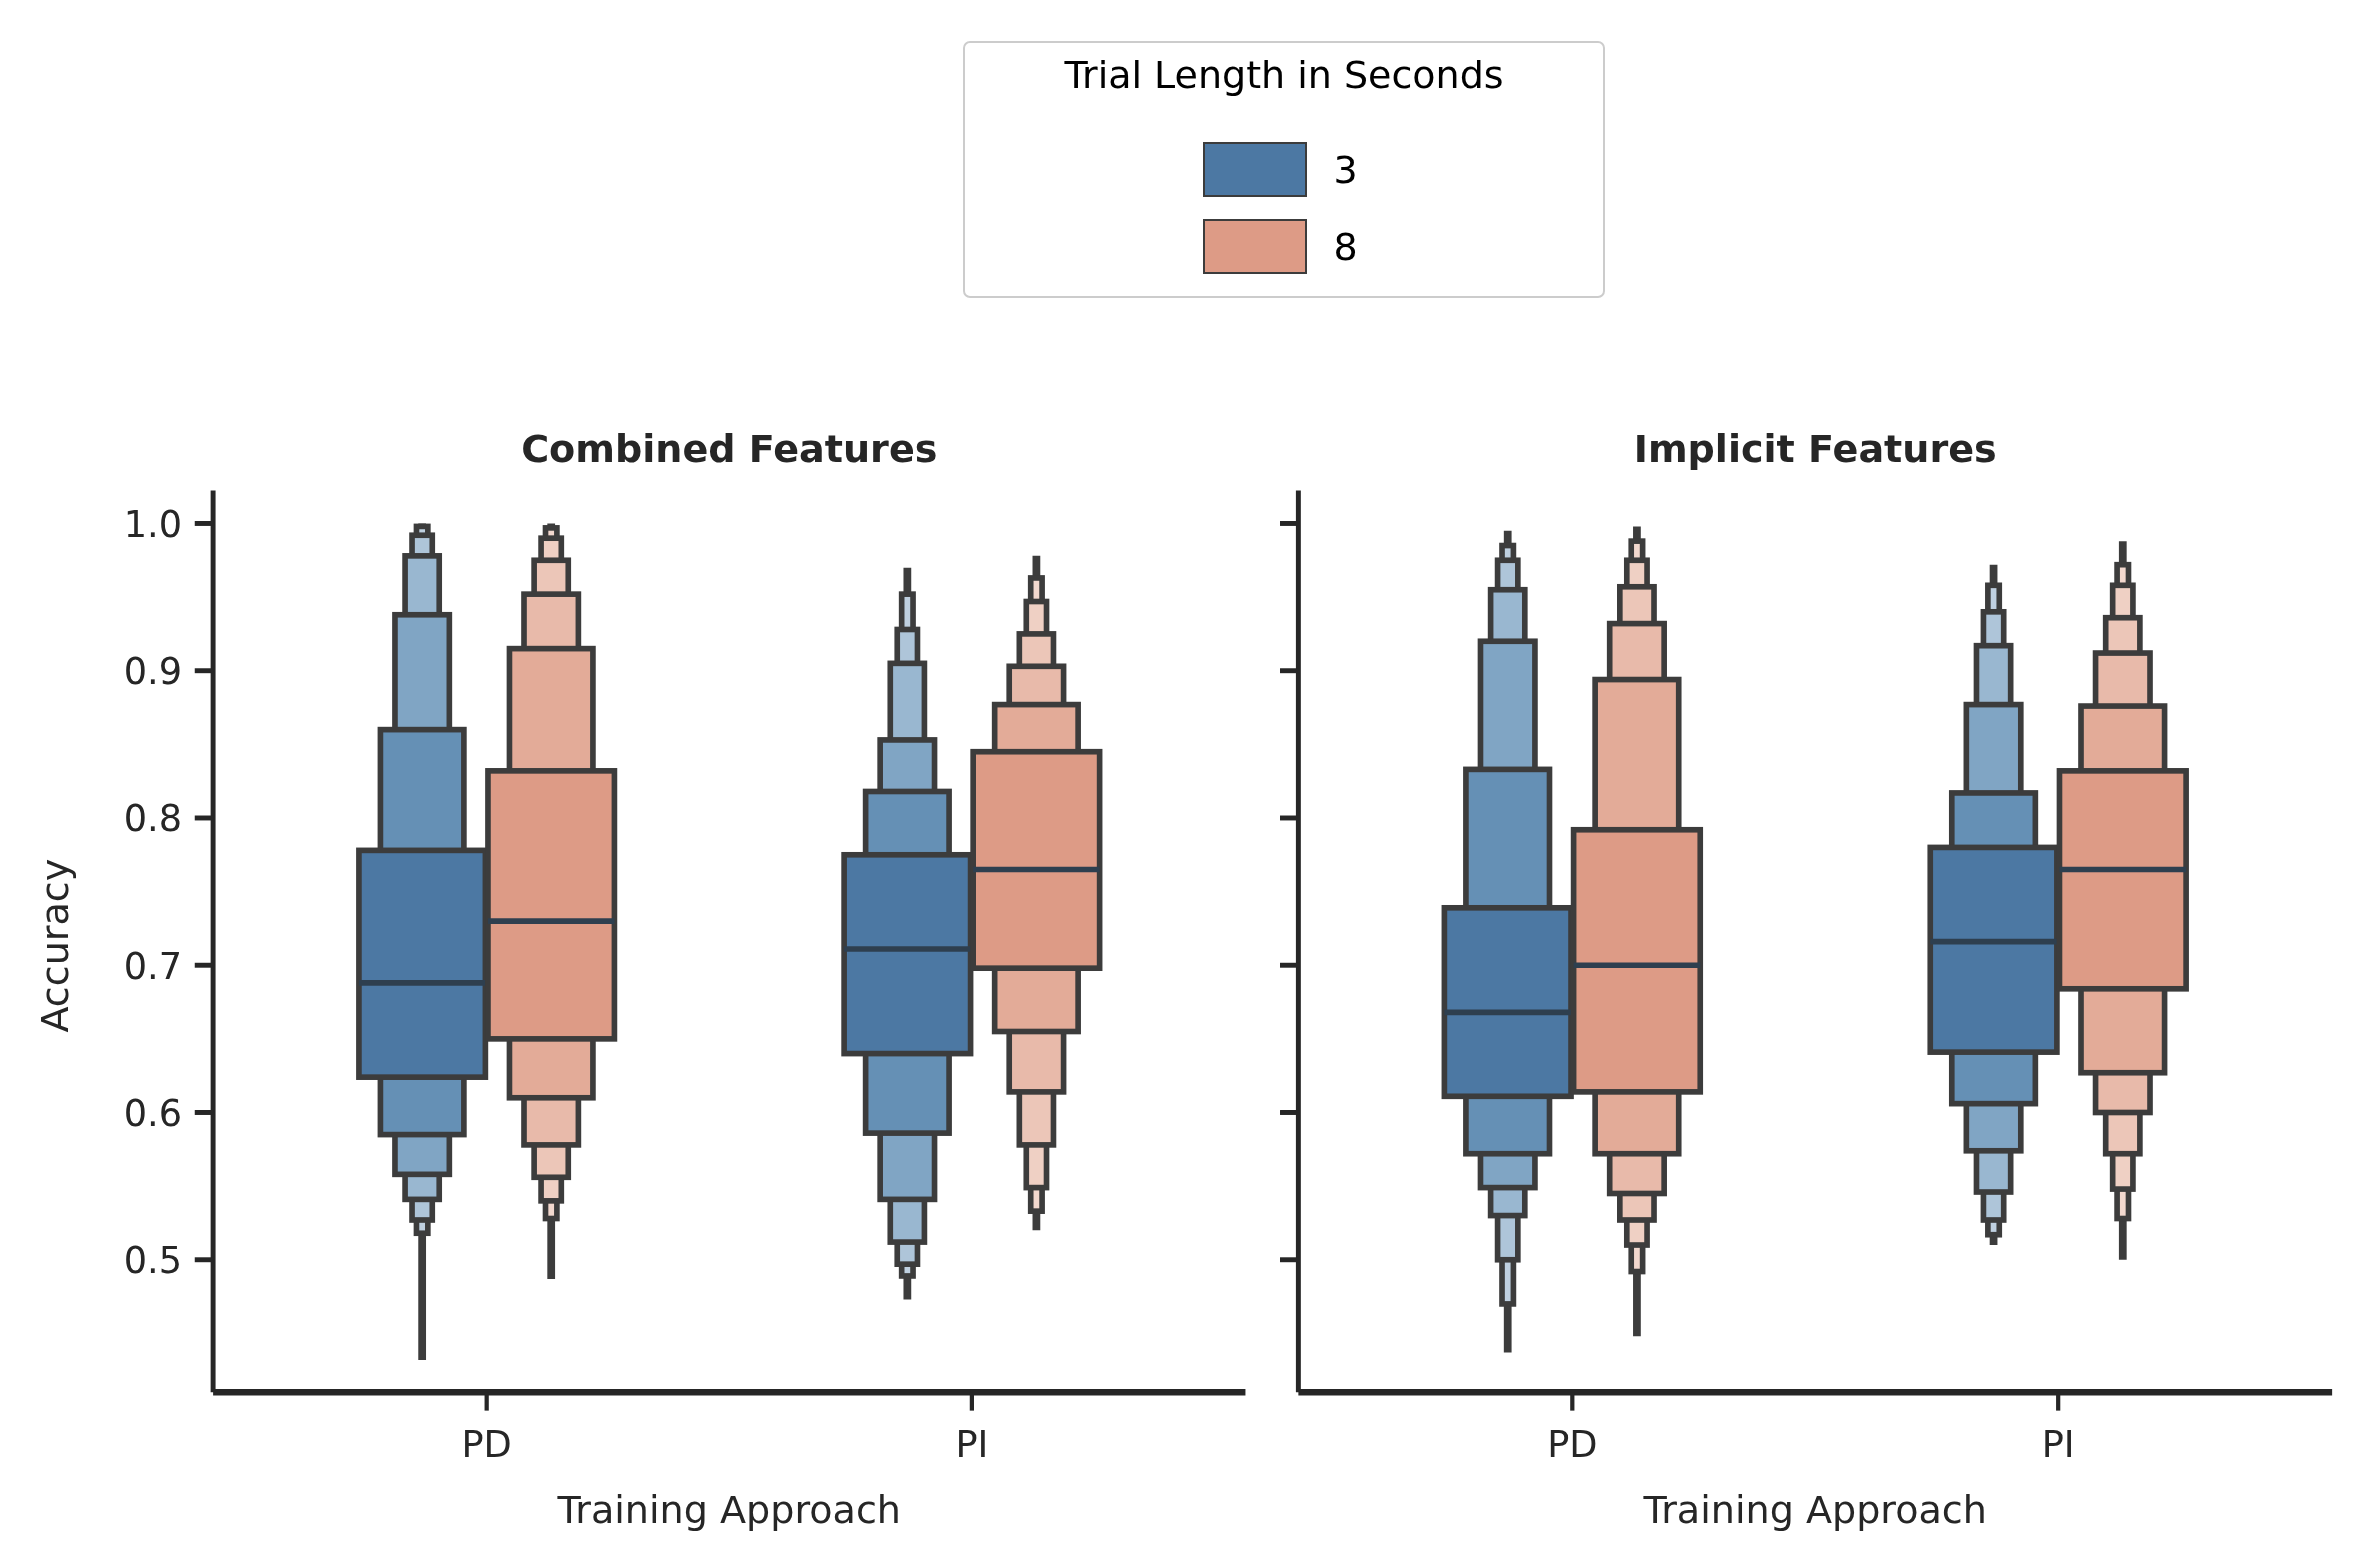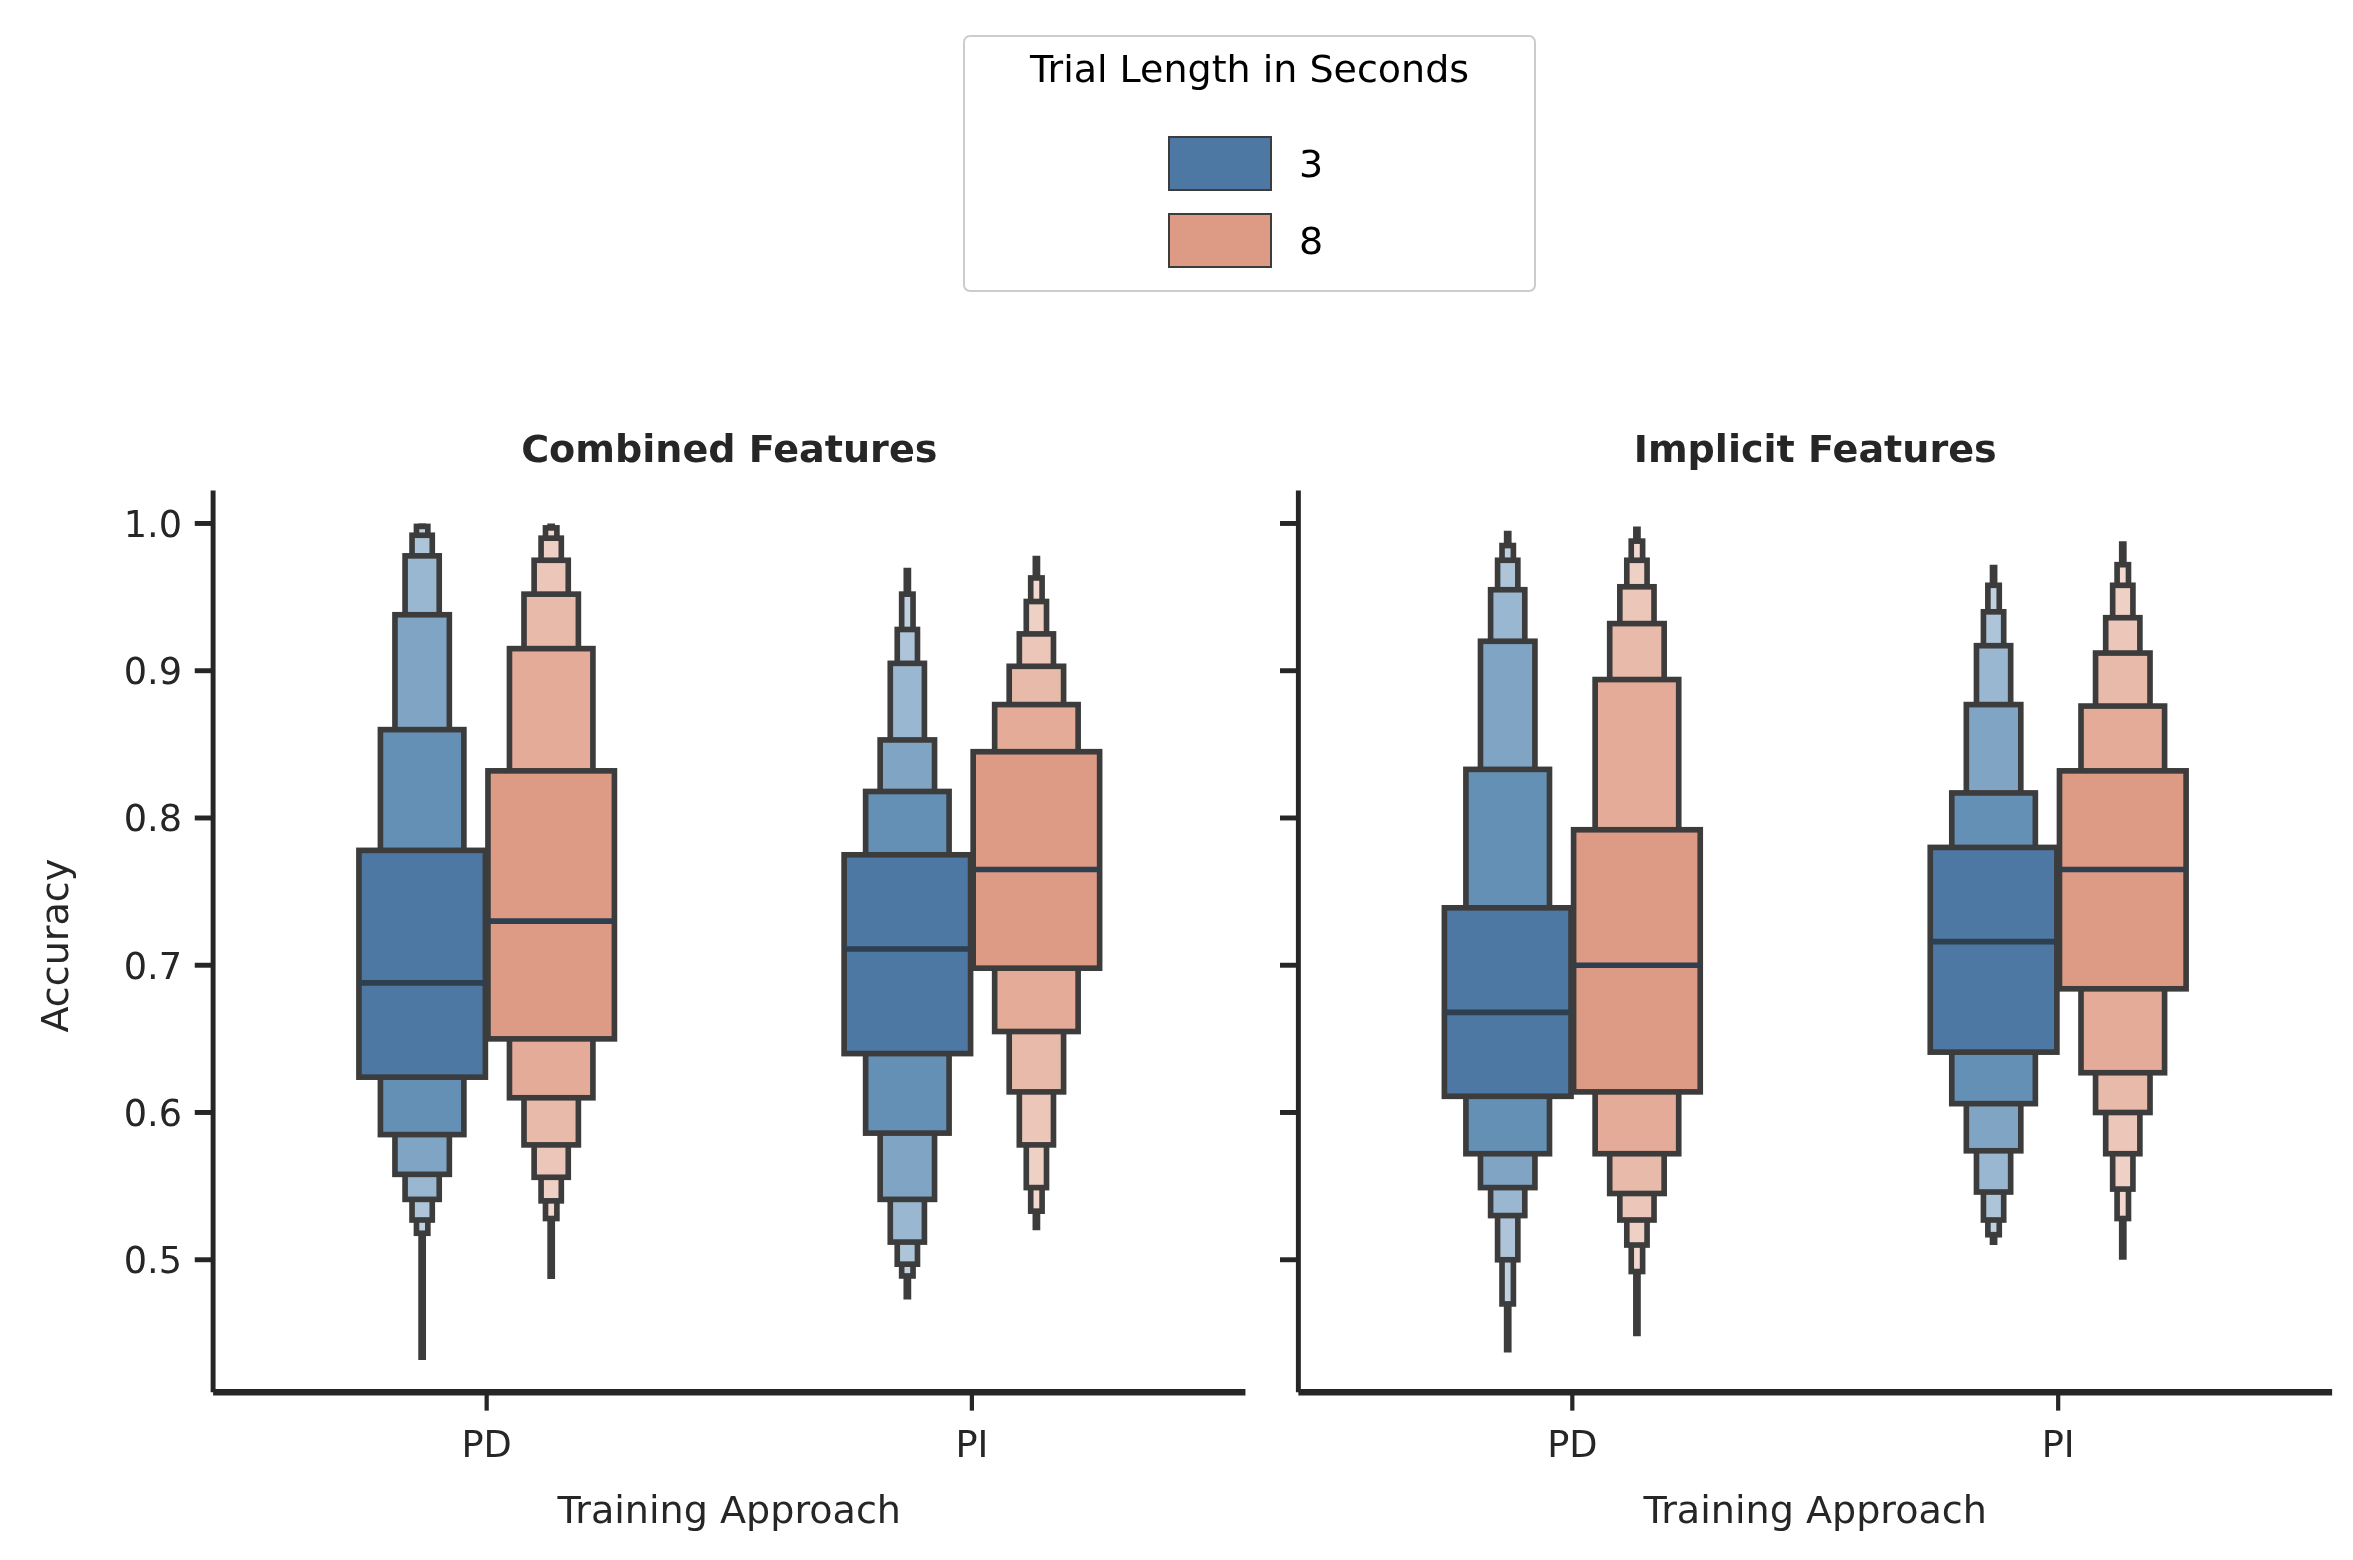--- a/index.html
+++ b/index.html
@@ -10,21 +10,21 @@
   .axis-label{font-family:"DejaVu Sans",sans-serif;font-size:54px;fill:#262626;}
   .panel-title{font-family:"DejaVu Sans",sans-serif;font-size:54px;font-weight:bold;fill:#262626;}
   .legend-title{font-family:"DejaVu Sans",sans-serif;font-size:38px;fill:#262626;}
   .legend-label{font-family:"DejaVu Sans",sans-serif;font-size:38px;fill:#262626;}
 </style>
 </head>
 <body>
 
 <div id="root">
 
-  <div id="legend-box" style="position:absolute;left:963px;top:35px;width:573px;height:257px;border:2.1px solid #CCCCCC;border-radius:7px;background:#fff;box-sizing:border-box;">
+  <div id="legend-box" style="position:absolute;left:963px;top:41px;width:642px;height:257px;border:2.1px solid #CCCCCC;border-radius:7px;background:#fff;box-sizing:border-box;">
     <div style="position:absolute;left:0;top:10px;width:100%;text-align:center;">
       <span class="legend-title" style="font-size:38px;">Trial Length in Seconds</span>
     </div>
     <div style="position:absolute;left:0;top:99px;width:100%;display:flex;align-items:center;justify-content:center;gap:27px;">
       <span id="sw0" style="display: inline-block; width: 104px; height: 55px; border: 2.8px solid rgb(60, 60, 60); box-sizing: border-box; background: rgb(76, 120, 163);"></span>
       <span class="legend-label" style="min-width:32px;">3</span>
     </div>
     <div style="position:absolute;left:0;top:176px;width:100%;display:flex;align-items:center;justify-content:center;gap:27px;">
       <span id="sw1" style="display: inline-block; width: 104px; height: 55px; border: 2.8px solid rgb(60, 60, 60); box-sizing: border-box; background: rgb(221, 155, 134);"></span>
       <span class="legend-label" style="min-width:32px;">8</span>

